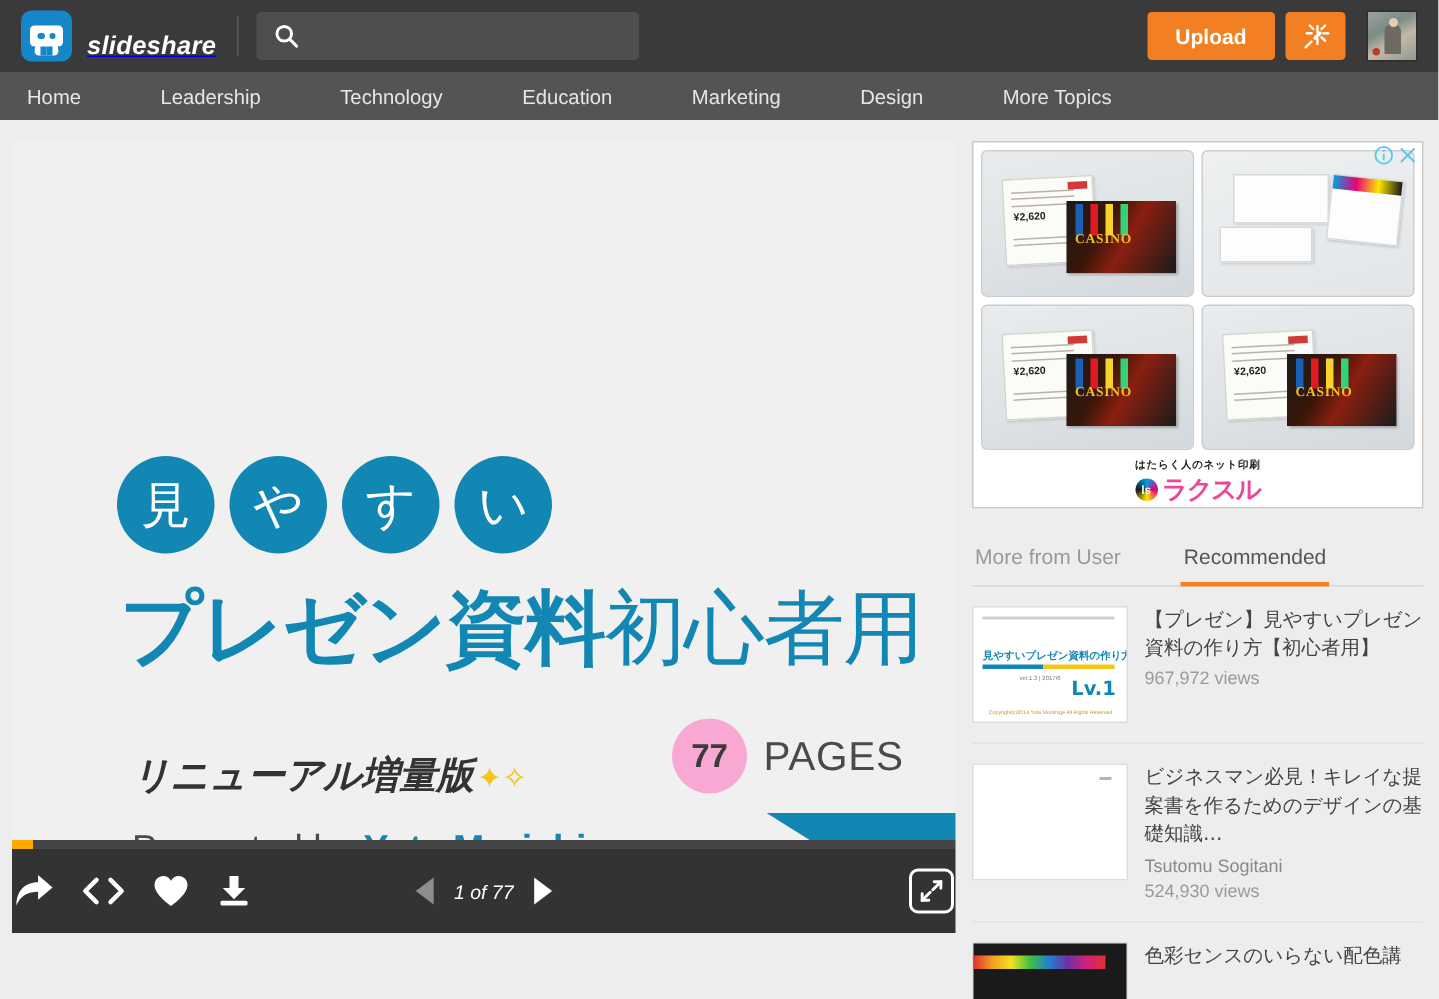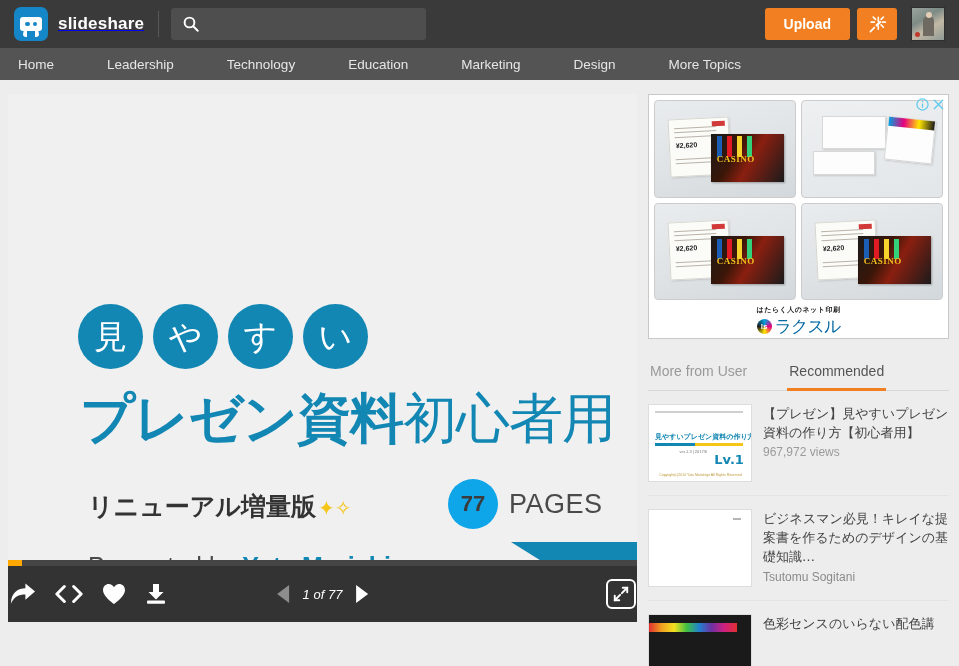--- a/index.html
+++ b/index.html
@@ -12,21 +12,21 @@
   }
 
   
   .topbar {
     height: 48px; width: 100%;
     background: #3a3a3a;
     display: flex; align-items: center;
     padding: 0 14px;
     position: relative;
   }
-  .logo-wrap { display: flex; align-items: center; gap: 10px; }
+  .logo-wrap { display: flex; align-items: flex-end; gap: 10px; font-style: italic; }
   .logo-mark {
     width: 34px; height: 34px; border-radius: 7px;
     background: #1586c7;
     display: flex; align-items: center; justify-content: center;
     position: relative; flex: none;
   }
   .logo-mark .screen {
     width: 22px; height: 14px; border-radius: 3px;
     background: #fff; position: relative;
     display: flex; align-items: center; justify-content: center; gap: 3px;
@@ -125,32 +125,32 @@
     font-size: 33px; line-height: 1; font-family: "DejaVu Sans", sans-serif;
   }
   .slide-title {
     position: absolute; left: 72px; top: 289px;
     font-size: 54px; font-weight: bold; color: #1387b3;
     white-space: nowrap; letter-spacing: -1px;
     font-family: "DejaVu Sans", sans-serif;
   }
   .slide-title .thin { font-weight: normal; }
   .slide-sub {
-    position: absolute; left: 80px; top: 396px;
+    position: absolute; left: 80px; top: 406px;
     font-size: 25px; font-weight: bold; color: #333;
-    font-family: "DejaVu Sans", sans-serif; white-space: nowrap;
+    font-family: "DejaVu Sans", sans-serif; white-space: nowrap; font-style: italic;
   }
   .sparkle { color: #f5c518; font-size: 20px; margin-left: 2px; }
   .pages-badge {
     position: absolute; left: 440px; top: 385px;
     display: flex; align-items: center; gap: 11px;
   }
   .pages-circle {
     width: 50px; height: 50px; border-radius: 50%;
-    background: #0ea5e9; color: #3b3b3b;
+    background: #f9a8d4; color: #3b3b3b;
     display: flex; align-items: center; justify-content: center;
     font-size: 22px; font-weight: bold;
   }
   .pages-label { font-size: 27px; color: #4a4a4a; letter-spacing: .5px; }
   .presented {
     position: absolute; left: 80px; top: 458px;
     font-size: 25px; color: #4a4a4a; white-space: nowrap;
   }
   .presented b { color: #1387b3; }
   .ribbon {
@@ -244,21 +244,21 @@
     margin-top: 5px; height: 32px;
     display: flex; flex-direction: column; align-items: center; justify-content: center;
   }
   .ad-logo .small { font-size: 7px; color: #222; letter-spacing: .5px; font-weight:bold; }
   .ad-logo .brand { display: flex; align-items: center; gap: 3px; }
   .ad-logo .brand .circ {
     width: 15px; height: 15px; border-radius: 50%;
     background: conic-gradient(#00a0df,#e6007e,#ffe500,#1a1a1a,#00a0df);
     display:flex; align-items:center; justify-content:center; color:#fff; font-size:8px; font-weight:bold;
   }
-  .ad-logo .brand .nm { font-size: 17px; font-weight: normal; color: #0369a1; letter-spacing: -1px;
+  .ad-logo .brand .nm { font-size: 17px; font-weight: bold; color: #ec4899; letter-spacing: -1px;
     font-family: "DejaVu Sans", sans-serif; }
 
   .tabs {
     display: flex; margin-top: 16px; border-bottom: 1px solid #d8d8d8;
   }
   .tab {
     padding: 8px 2px 11px 2px; margin-right: 38px;
     font-size: 14px; color: #999; cursor: pointer; position: relative;
   }
   .tab.active { color: #555; }
@@ -564,20 +564,21 @@
         </span>
       </div>
 
       <div class="rec-item">
         <span class="rec-thumb t2">
           <span class="minus"></span>
         </span>
         <span class="rec-meta">
           <span class="rec-title">ビジネスマン必見！キレイな提案書を作るためのデザインの基礎知識…</span>
           <div class="rec-author">Tsutomu Sogitani</div>
+          <div class="rec-views">524,930 views</div>
         </span>
       </div>
 
       <div class="rec-item">
         <span class="rec-thumb t3">
           <span class="spectrum"></span>
         </span>
         <span class="rec-meta">
           <span class="rec-title">色彩センスのいらない配色講</span>
           <div class="rec-author"></div>

